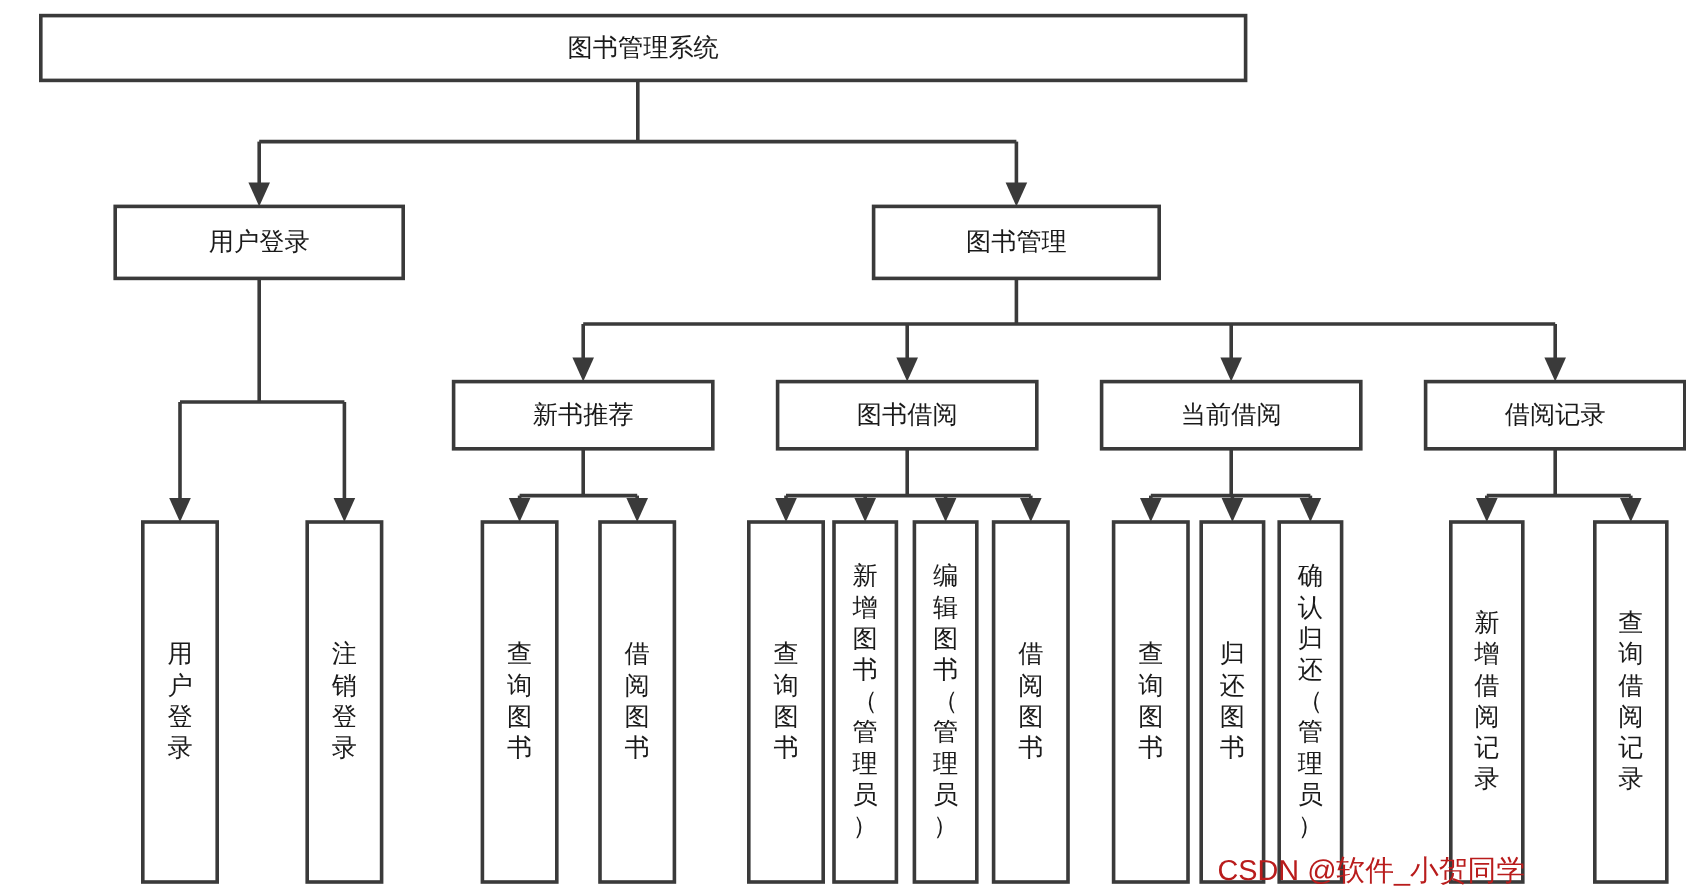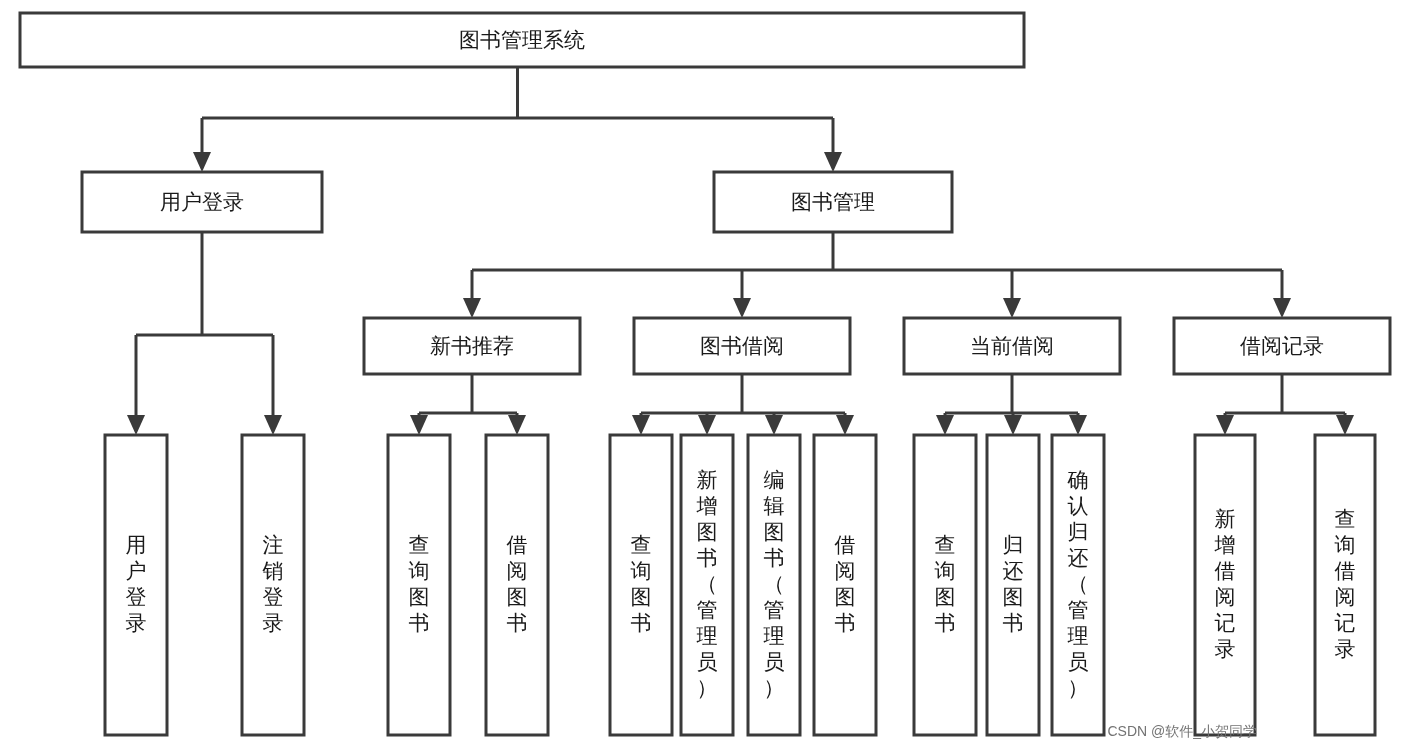--- a/index.html
+++ b/index.html
@@ -9,21 +9,21 @@
   }
   body {
     width: 1405px;
     height: 747px;
     font-family: "Liberation Sans", "DejaVu Sans", sans-serif;
     position: relative;
     overflow: hidden;
   }
   #diagram-root {
     position: absolute;
-    left: 2px;
+    left: 16px;
     top: 0;
     width: 1263px;
     height: 747px;
   }
   .node-box {
     fill: #ffffff;
     stroke: #3a3a3a;
     stroke-width: 3;
   }
   .node-label {
@@ -40,22 +40,22 @@
   }
   .arrow-head {
     fill: #3a3a3a;
     stroke: none;
   }
   .watermark {
     position: absolute;
     right: 8px;
     bottom: 6px;
     font-family: "Liberation Sans", "DejaVu Sans", sans-serif;
-    font-size: 14px;
-    color: #737373;
+    font-size: 24px;
+    color: #b91c1c;
     white-space: nowrap;
     pointer-events: none;
   }
 </style>
 </head>
 <body>
 
 <div id="diagram-root">
   <svg id="diagram-svg" width="1405" height="747" viewBox="0 0 1405 747" xmlns="http://www.w3.org/2000/svg">
     <g id="connectors-layer">

